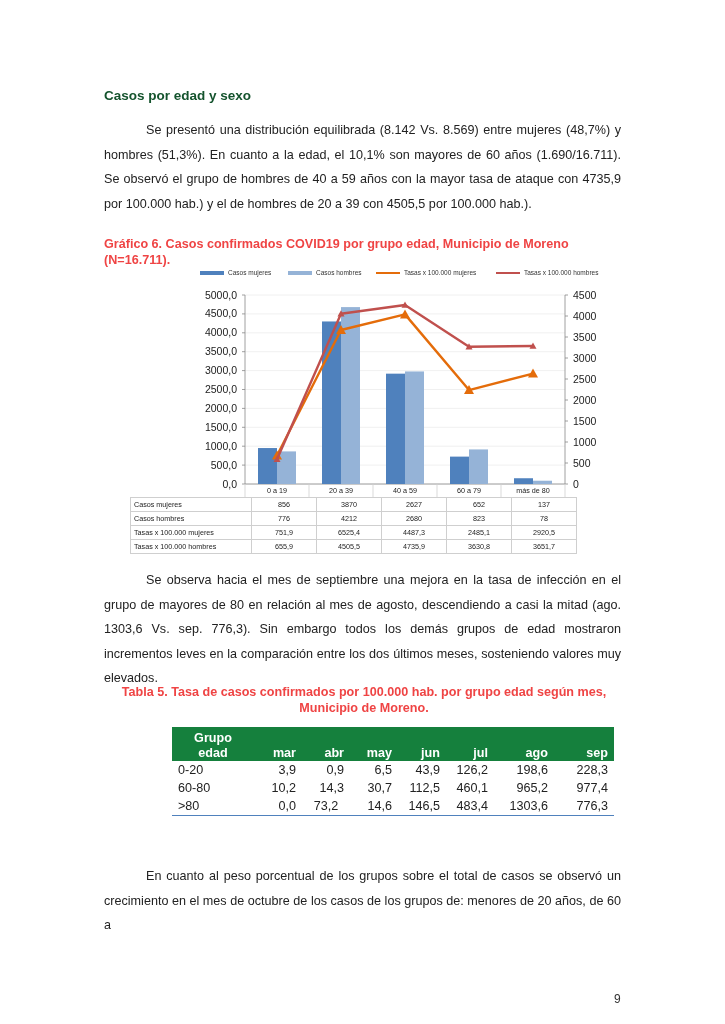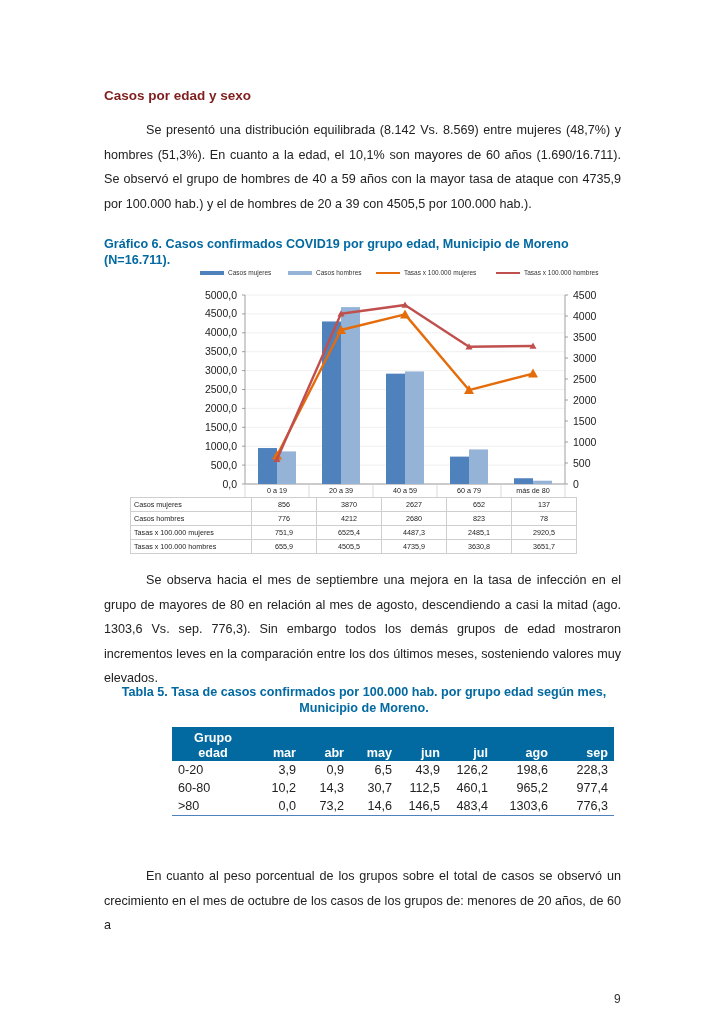--- a/index.html
+++ b/index.html
@@ -1,32 +1,32 @@
 <!DOCTYPE html>
 <html><head>
 <meta charset="utf-8">
 <style>
   html, body { margin:0; padding:0; background:#fff; }
   body { width:725px; height:1024px; position:relative; overflow:hidden;
          font-family:"Liberation Sans", "DejaVu Sans", sans-serif; color:#222; }
-  .h-section { position:absolute; left:104px; top:88px; font-size:13.5px; font-weight:bold; color:#7f1d1d; }
+  .h-section { position:absolute; left:104px; top:88px; font-size:13.5px; font-weight:bold; color:#14532d; }
   .para { position:absolute; left:104px; width:517px; font-size:12.6px; line-height:24.6px; text-align:justify; color:#222; }
   .para .ind { display:inline-block; width:42px; }
-  .caption { position:absolute; left:104px; width:520px; font-size:12.6px; font-weight:bold; color:#0369a1; line-height:16px; }
+  .caption { position:absolute; left:104px; width:520px; font-size:12.6px; font-weight:bold; color:#ef4444; line-height:16px; }
   #chart { position:absolute; left:125px; top:262px; width:480px; height:300px; }
   .legend { position:absolute; left:200px; top:269px; width:405px; height:12px; font-size:6.5px; color:#333; }
   .leg-item { position:absolute; top:0; display:flex; align-items:center; }
   .leg-sw { display:inline-block; width:24px; height:4px; margin-right:4px; }
   .leg-line { height:2px; }
   table.dt { position:absolute; left:130px; top:497px; border-collapse:collapse; font-size:7.2px; color:#222; }
   table.dt td { border:1px solid #cfcfcf; height:13px; padding:0 3px; }
   table.dt td.lab { width:114px; }
   table.dt td.val { width:58px; text-align:center; }
   table.mt { position:absolute; left:172px; top:727px; border-collapse:collapse; font-size:12.6px; color:#222; }
-  table.mt th { background:#0369a1; color:#fff; font-weight:bold; text-align:right; padding:0 6px; vertical-align:bottom; height:34px; line-height:15px; }
+  table.mt th { background:#15803d; color:#fff; font-weight:bold; text-align:right; padding:0 6px; vertical-align:bottom; height:34px; line-height:15px; }
   table.mt th.g { text-align:center; width:70px; }
   table.mt td { text-align:right; padding:0 6px; height:18px; line-height:18px; }
   table.mt td.g { text-align:left; padding-left:6px; }
   table.mt tr:last-child td { border-bottom:1px solid #4f81bd; }
   .pnum { position:absolute; left:614px; top:992px; font-size:12px; color:#333; }
 </style>
 </head>
 <body>
 
 <div class="h-section">Casos por edad y sexo</div>
@@ -217,21 +217,21 @@
         <td style="width: 36px;">14,3</td>
         <td style="width: 36px;">30,7</td>
         <td style="width: 36px;">112,5</td>
         <td style="width: 36px;">460,1</td>
         <td style="width: 48px;">965,2</td>
         <td style="width: 48px;">977,4</td>
       </tr>
       <tr>
         <td class="g">&gt;80</td>
         <td style="width: 36px;">0,0</td>
-        <td style="width: 36px;">73,2</td>
+        <td style="width: 36px; text-align: center;">73,2</td>
         <td style="width: 36px; text-align: right;">14,6</td>
         <td style="width: 36px;">146,5</td>
         <td style="width: 36px;">483,4</td>
         <td style="width: 48px;">1303,6</td>
         <td style="width: 48px;">776,3</td>
       </tr>
     </tbody>
 </table>
 
 <div class="para" style="top:864px;"><span class="ind"></span><span>En cuanto al peso porcentual de los grupos sobre el total de casos se observó un crecimiento en el mes de octubre de los casos de los grupos de: menores de 20 años, de 60 a</span></div>

